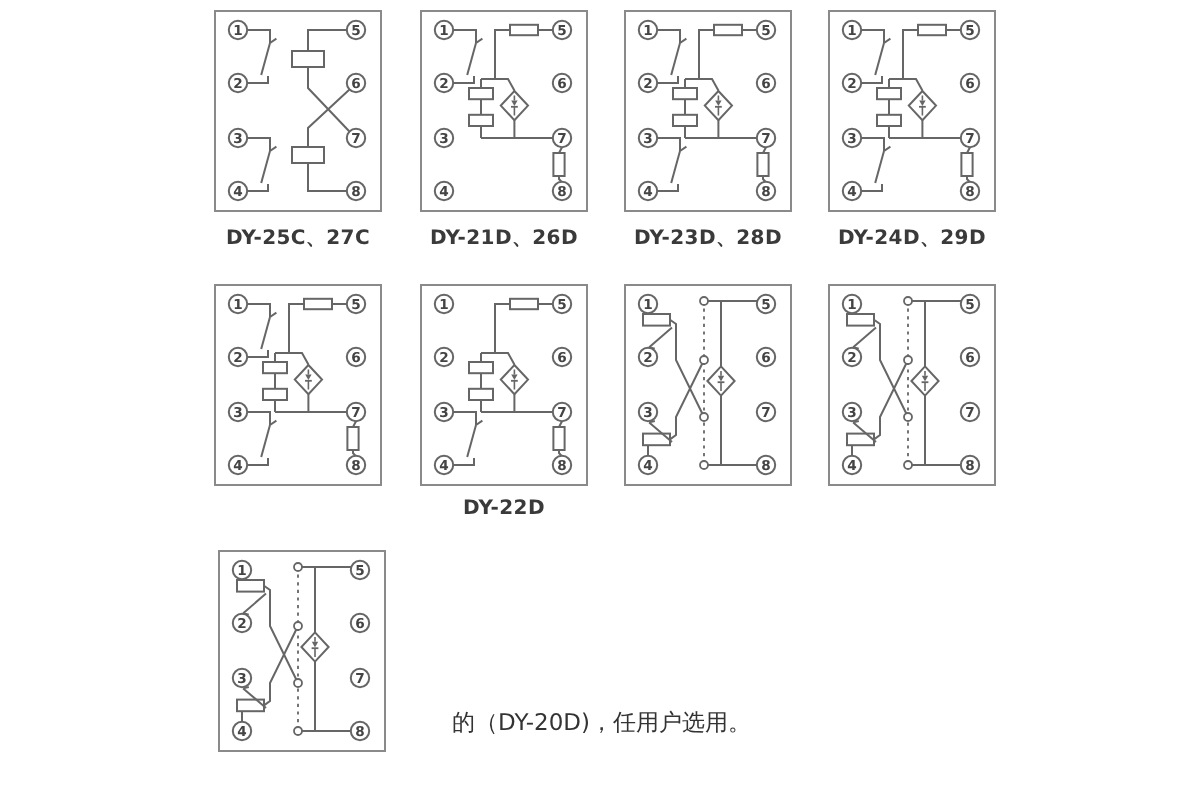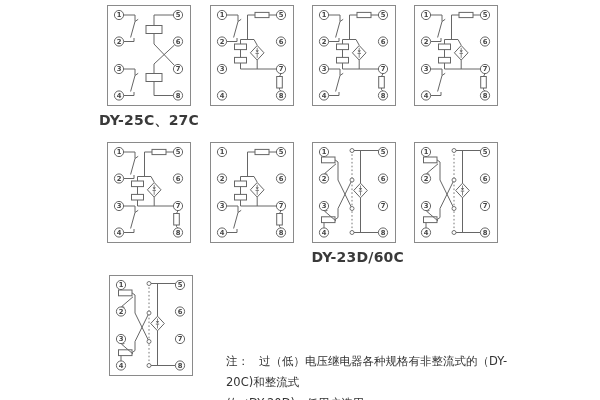--- a/index.html
+++ b/index.html
@@ -3,22 +3,22 @@
 <meta charset="utf-8">
 <style>
   html,body{margin:0;padding:0;background:#fff;}
   #sheet{
     position:relative;width:600px;height:400px;background:#fff;overflow:hidden;
     font-family:"DejaVu Sans","Liberation Sans",sans-serif;
   }
   .diagram{position:absolute;width:100px;}
   .diagram svg{display:block;margin:0 auto;}
   .dlabel{
-    width:100px;text-align:right;margin-top:6px;
-    font-size:14px;font-weight:bold;color:#3a3a3a;letter-spacing:0.2px;
+    width:100px;text-align:center;margin-top:6px;
+    font-size:10px;font-weight:bold;color:#3a3a3a;letter-spacing:0.2px;
     white-space:nowrap;
   }
   #note{
     position:absolute;left:226px;top:351px;width:300px;
     font-size:11.5px;line-height:21px;color:#333;
   }
   #note .np{margin-right:10px;}
 </style>
 </head>
 <body>
@@ -127,20 +127,21 @@
           </g>
           <g>
  <circle cx="71" cy="64" r="4.6" fill="#fff" stroke="#666666" stroke-width="1"></circle>
  <text x="71" y="66.4" text-anchor="middle" font-size="6.8" font-weight="bold" fill="#444">7</text>
           </g>
           <g>
  <circle cx="71" cy="90.5" r="4.6" fill="#fff" stroke="#666666" stroke-width="1"></circle>
  <text x="71" y="92.9" text-anchor="middle" font-size="6.8" font-weight="bold" fill="#444">8</text>
           </g>
         </svg>
+        <div class="dlabel">DY-21D、26D</div>
       </div>
       <div class="diagram" style="left: 304px; top: 5px;">
         <svg width="84" height="101" viewBox="0 0 84 101">
           <rect x="0.5" y="0.5" width="83" height="100" fill="#fff" stroke="#8a8a8a" stroke-width="1"></rect>
           <path d="M16.6 10 H28 V16.5" fill="none" stroke="#666666" stroke-width="1"></path>
           <path d="M28 16.5 L31.2 14.3" fill="none" stroke="#666666" stroke-width="1"></path>
           <path d="M28 16.5 L23.6 32.5" fill="none" stroke="#666666" stroke-width="1"></path>
           <path d="M16.6 36.5 H27 V33" fill="none" stroke="#666666" stroke-width="1"></path>
           <path d="M16.6 64 H28 V70.5" fill="none" stroke="#666666" stroke-width="1"></path>
           <path d="M28 70.5 L31.2 68.3" fill="none" stroke="#666666" stroke-width="1"></path>
@@ -189,20 +190,21 @@
           </g>
           <g>
  <circle cx="71" cy="64" r="4.6" fill="#fff" stroke="#666666" stroke-width="1"></circle>
  <text x="71" y="66.4" text-anchor="middle" font-size="6.8" font-weight="bold" fill="#444">7</text>
           </g>
           <g>
  <circle cx="71" cy="90.5" r="4.6" fill="#fff" stroke="#666666" stroke-width="1"></circle>
  <text x="71" y="92.9" text-anchor="middle" font-size="6.8" font-weight="bold" fill="#444">8</text>
           </g>
         </svg>
+        <div class="dlabel">DY-23D、28D</div>
       </div>
       <div class="diagram" style="left: 406px; top: 5px;">
         <svg width="84" height="101" viewBox="0 0 84 101">
           <rect x="0.5" y="0.5" width="83" height="100" fill="#fff" stroke="#8a8a8a" stroke-width="1"></rect>
           <path d="M16.6 10 H28 V16.5" fill="none" stroke="#666666" stroke-width="1"></path>
           <path d="M28 16.5 L31.2 14.3" fill="none" stroke="#666666" stroke-width="1"></path>
           <path d="M28 16.5 L23.6 32.5" fill="none" stroke="#666666" stroke-width="1"></path>
           <path d="M16.6 36.5 H27 V33" fill="none" stroke="#666666" stroke-width="1"></path>
           <path d="M16.6 64 H28 V70.5" fill="none" stroke="#666666" stroke-width="1"></path>
           <path d="M28 70.5 L31.2 68.3" fill="none" stroke="#666666" stroke-width="1"></path>
@@ -251,20 +253,21 @@
           </g>
           <g>
  <circle cx="71" cy="64" r="4.6" fill="#fff" stroke="#666666" stroke-width="1"></circle>
  <text x="71" y="66.4" text-anchor="middle" font-size="6.8" font-weight="bold" fill="#444">7</text>
           </g>
           <g>
  <circle cx="71" cy="90.5" r="4.6" fill="#fff" stroke="#666666" stroke-width="1"></circle>
  <text x="71" y="92.9" text-anchor="middle" font-size="6.8" font-weight="bold" fill="#444">8</text>
           </g>
         </svg>
+        <div class="dlabel">DY-24D、29D</div>
       </div>
       <div class="diagram" style="left: 99px; top: 142px;">
         <svg width="84" height="101" viewBox="0 0 84 101">
           <rect x="0.5" y="0.5" width="83" height="100" fill="#fff" stroke="#8a8a8a" stroke-width="1"></rect>
           <path d="M16.6 10 H28 V16.5" fill="none" stroke="#666666" stroke-width="1"></path>
           <path d="M28 16.5 L31.2 14.3" fill="none" stroke="#666666" stroke-width="1"></path>
           <path d="M28 16.5 L23.6 32.5" fill="none" stroke="#666666" stroke-width="1"></path>
           <path d="M16.6 36.5 H27 V33" fill="none" stroke="#666666" stroke-width="1"></path>
           <path d="M16.6 64 H28 V70.5" fill="none" stroke="#666666" stroke-width="1"></path>
           <path d="M28 70.5 L31.2 68.3" fill="none" stroke="#666666" stroke-width="1"></path>
@@ -371,20 +374,21 @@
           </g>
           <g>
  <circle cx="71" cy="64" r="4.6" fill="#fff" stroke="#666666" stroke-width="1"></circle>
  <text x="71" y="66.4" text-anchor="middle" font-size="6.8" font-weight="bold" fill="#444">7</text>
           </g>
           <g>
  <circle cx="71" cy="90.5" r="4.6" fill="#fff" stroke="#666666" stroke-width="1"></circle>
  <text x="71" y="92.9" text-anchor="middle" font-size="6.8" font-weight="bold" fill="#444">8</text>
           </g>
         </svg>
+        <div class="dlabel">DY-22D</div>
       </div>
       <div class="diagram" style="left: 304px; top: 142px;">
         <svg width="84" height="101" viewBox="0 0 84 101">
           <rect x="0.5" y="0.5" width="83" height="100" fill="#fff" stroke="#8a8a8a" stroke-width="1"></rect>
           <path d="M40 8.5 V90.5" stroke="#666666" stroke-width="0.9" stroke-dasharray="1.6 2.2" fill="none"></path>
           <path d="M42 8.5 H66.8" fill="none" stroke="#666666" stroke-width="1"></path>
           <path d="M48.5 8.5 V41.2" fill="none" stroke="#666666" stroke-width="1"></path>
           <g>
   <polygon points="48.5,41.2 55.3,48.5 48.5,55.8 41.7,48.5" fill="#fff" stroke="#666666" stroke-width="1"></polygon>
   <path d="M48.5 43.5 V45.9 M48.5 49.1 V53.5" stroke="#666666" stroke-width="0.8" fill="none"></path>
@@ -433,21 +437,20 @@
           </g>
           <g>
  <circle cx="71" cy="64" r="4.6" fill="#fff" stroke="#666666" stroke-width="1"></circle>
  <text x="71" y="66.4" text-anchor="middle" font-size="6.8" font-weight="bold" fill="#444">7</text>
           </g>
           <g>
  <circle cx="71" cy="90.5" r="4.6" fill="#fff" stroke="#666666" stroke-width="1"></circle>
  <text x="71" y="92.9" text-anchor="middle" font-size="6.8" font-weight="bold" fill="#444">8</text>
           </g>
         </svg>
-        <div class="dlabel">DY-23D/60C</div>
       </div>
       <div class="diagram" style="left: 406px; top: 142px;">
         <svg width="84" height="101" viewBox="0 0 84 101">
           <rect x="0.5" y="0.5" width="83" height="100" fill="#fff" stroke="#8a8a8a" stroke-width="1"></rect>
           <path d="M40 8.5 V90.5" stroke="#666666" stroke-width="0.9" stroke-dasharray="1.6 2.2" fill="none"></path>
           <path d="M42 8.5 H66.8" fill="none" stroke="#666666" stroke-width="1"></path>
           <path d="M48.5 8.5 V41.2" fill="none" stroke="#666666" stroke-width="1"></path>
           <g>
   <polygon points="48.5,41.2 55.3,48.5 48.5,55.8 41.7,48.5" fill="#fff" stroke="#666666" stroke-width="1"></polygon>
   <path d="M48.5 43.5 V45.9 M48.5 49.1 V53.5" stroke="#666666" stroke-width="0.8" fill="none"></path>
@@ -561,16 +564,15 @@
  <text x="71" y="66.4" text-anchor="middle" font-size="6.8" font-weight="bold" fill="#444">7</text>
           </g>
           <g>
  <circle cx="71" cy="90.5" r="4.6" fill="#fff" stroke="#666666" stroke-width="1"></circle>
  <text x="71" y="92.9" text-anchor="middle" font-size="6.8" font-weight="bold" fill="#444">8</text>
           </g>
         </svg>
       </div>
     </div>
   <div id="note">
-    <div><span class="np">注：</span><span>过（低）电压继电器各种规格有非整流式的（DY-20C)和整流式</span></div>
     <div><span>的（DY-20D)，任用户选用。</span></div>
   </div>
 </div>
 
 </body></html>

